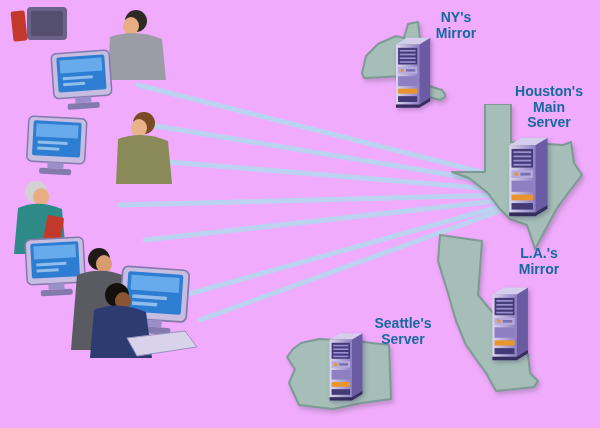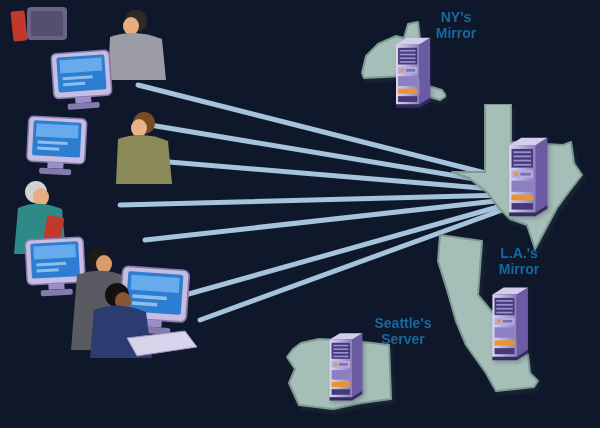--- a/index.html
+++ b/index.html
@@ -1,17 +1,17 @@
 <!DOCTYPE html>
 <html><head>
 <meta charset="utf-8">
 <style>
   * { margin:0; padding:0; box-sizing:border-box; }
   html,body { background:#ffffff; font-family:"Liberation Sans", sans-serif; }
-  .canvas { position:relative; width:600px; height:428px; background:#0f172a; overflow:hidden; }
+  .canvas { position:relative; width:600px; height:428px; background:#f0abfc; overflow:hidden; }
   .layer { position:absolute; inset:0; pointer-events:none; }
   .lines-layer { z-index:1; }
   .state-svg { position:absolute; z-index:2; filter:drop-shadow(2px 3px 2px rgba(60,80,80,.28)); }
   .server-svg { position:absolute; z-index:3; filter:drop-shadow(2px 2px 2px rgba(40,30,80,.30)); }
   .users-svg { position:absolute; z-index:3; }
   .node-label {
     position:absolute; z-index:4;
     font-weight:bold; font-size:14px; line-height:1.12;
     color:#17699e; text-align:center; white-space:pre-line;
   }
@@ -117,28 +117,31 @@
     </svg>
   <div class="node-label" style="left:425px; top:10px; width:62px;">NY's
 Mirror</div>
 
   <svg class="state-svg" style="left:447px; top:104px;" width="138" height="148" viewBox="0 0 138 148">
     <path d="M38 0 L64 0 L64 38 L116 41 L124 38 L127 59 L135 71 L121 89 L110 104 L88 145 L80 121 L63 115 L52 104 L41 89 L22 74 L5 68 L38 68 Z" fill="#a5beb7" stroke="#7e9a94" stroke-width="2" stroke-linejoin="round"></path>
   </svg>
   <svg class="server-svg" style="left:498px; top:130px;" width="56" height="92" viewBox="0 0 60 92">
       <use href="#server-def"></use>
     </svg>
+  <div class="node-label" style="left:505px; top:84px; width:88px;">Houston's
+Main
+Server</div>
 
   <svg class="state-svg" style="left:436px; top:233px;" width="105" height="160" viewBox="0 0 105 160">
     <path d="M4 2 L46 8 L42 62 L92 122 L94 140 L102 148 L98 154 L60 158 L50 140 L30 112 L20 88 L12 60 L2 28 Z" fill="#a5beb7" stroke="#7e9a94" stroke-width="2" stroke-linejoin="round"></path>
   </svg>
   <svg class="server-svg" style="left:482px; top:280px;" width="52" height="86" viewBox="0 0 60 92">
       <use href="#server-def"></use>
     </svg>
-  <div class="node-label" style="left:488px; top:246px; width:62px;">L.A.'s
+  <div class="node-label" style="left:508px; top:246px; width:62px;">L.A.'s
 Mirror</div>
 
   <svg class="state-svg" style="left:285px; top:335px;" width="110" height="86" viewBox="0 0 110 86">
     <path d="M8 14 L16 8 L34 4 L70 6 L104 10 L106 64 L76 68 L48 74 L14 70 L4 48 L10 34 L2 22 Z" fill="#a5beb7" stroke="#7e9a94" stroke-width="2" stroke-linejoin="round"></path>
   </svg>
   <svg class="server-svg" style="left:320px; top:326px;" width="48" height="80" viewBox="0 0 60 92">
       <use href="#server-def"></use>
     </svg>
   <div class="node-label" style="left:370px; top:316px; width:66px;">Seattle's
 Server</div>

